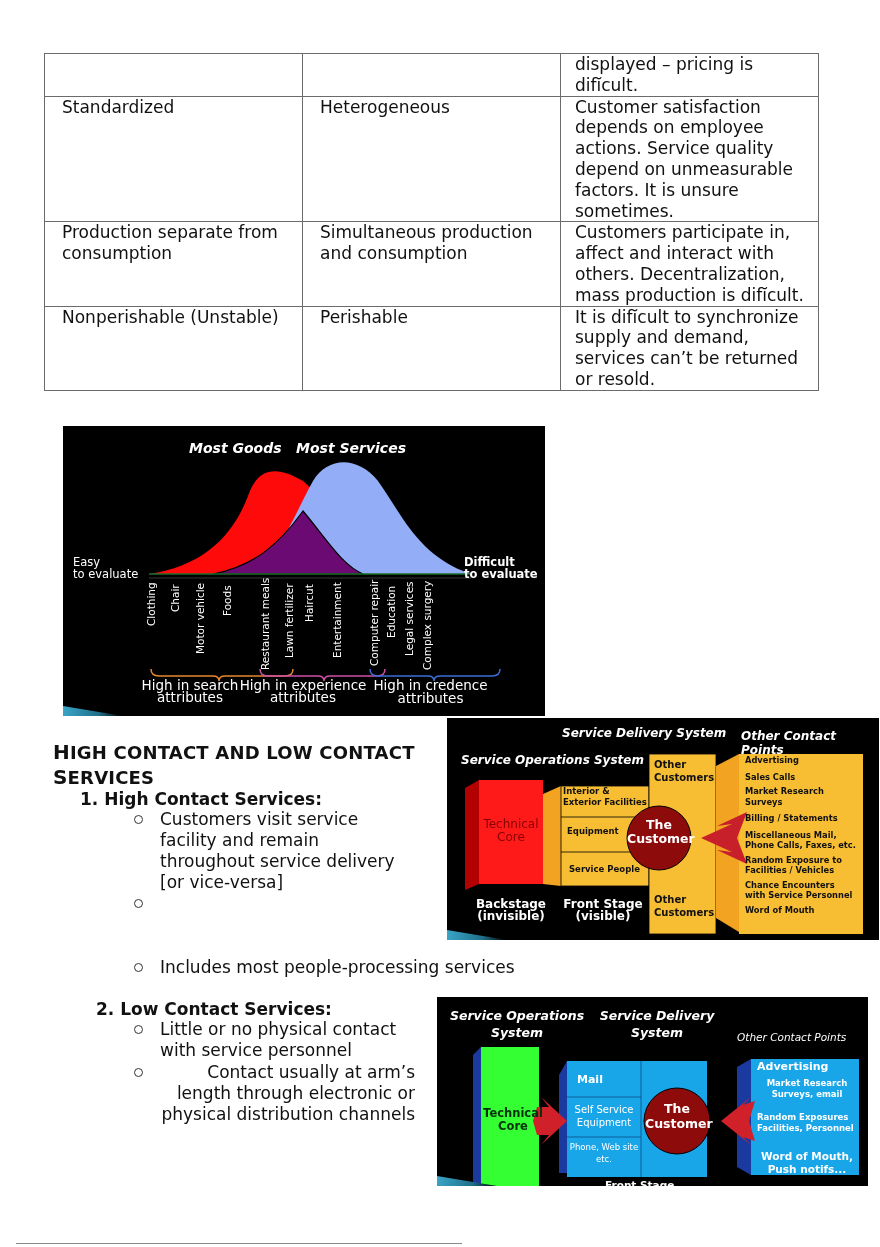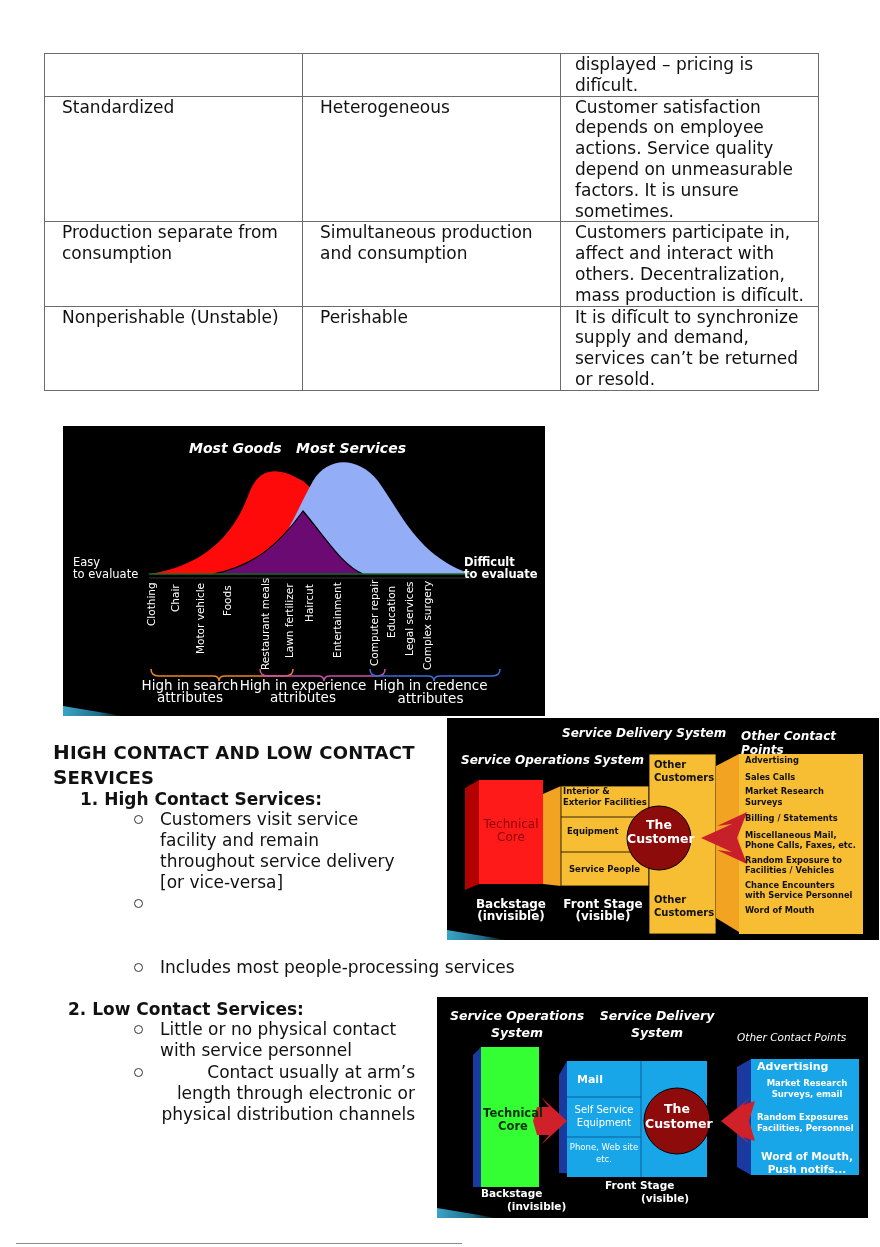--- a/index.html
+++ b/index.html
@@ -129,21 +129,21 @@
   <span>Customers visit service facility and remain throughout service delivery [or vice-versa]</span>
 </div>
 <div class="abs bul" style="left:160px;top:893px;width:240px;">
   <span class="dot abs"></span>
 </div>
 <div class="abs bul" style="left:160px;top:957px;width:400px;">
   <span class="dot abs"></span>
   <span>Includes most people-processing services</span>
 </div>
 
-<div class="abs h2" style="left:68px;top:998px;">2. Low Contact Services:</div>
+<div class="abs h2" style="left:96px;top:998px;">2. Low Contact Services:</div>
 <div class="abs bul" style="left:160px;top:1019px;width:255px;">
   <span class="dot abs"></span>
   <span>Little or no physical contact with service personnel</span>
 </div>
 <div class="abs bul" style="left:160px;top:1062px;width:255px;text-align:right;">
   <span class="dot abs"></span>
   <span>Contact usually at arm’s length through electronic or physical distribution channels</span>
 </div>
 
 <div class="slide" style="left:447px; top:718px; width:432px; height:222px;">
@@ -192,21 +192,21 @@
     <div style="margin-bottom:6px;width:80px">Market Research Surveys</div>
     <div style="margin-bottom:6px">Billing / Statements</div>
     <div style="margin-bottom:4px;width:112px">Miscellaneous Mail, Phone Calls, Faxes, etc.</div>
     <div style="margin-bottom:4px;width:105px">Random Exposure to Facilities / Vehicles</div>
     <div style="margin-bottom:4px;width:110px">Chance Encounters with Service Personnel</div>
     <div>Word of Mouth</div>
   </div>
   <div class="swoosh"></div>
 </div>
 
-<div class="slide" style="left:437px; top:997px; width:431px; height:221px;">
+<div class="slide" style="left:437px; top:997px; width:431px; height:189px;">
   <svg class="abs" style="left:0;top:0" width="431" height="221">
 
     <polygon points="36,58 44,50 44,190 36,190" fill="#1a3aa0"></polygon>
     <rect x="44" y="50" width="58" height="140" fill="#33ff33"></rect>
 
     <polygon points="122,78 130,64 130,176 122,176" fill="#1a3aa0"></polygon>
     <rect x="130" y="64" width="140" height="116" fill="#18a6e8"></rect>
     <line x1="204" y1="64" x2="204" y2="180" stroke="#0b4d8a" stroke-width="0.8"></line>
     <line x1="130" y1="100" x2="204" y2="100" stroke="#0b4d8a" stroke-width="0.8"></line>
     <line x1="130" y1="140" x2="204" y2="140" stroke="#0b4d8a" stroke-width="0.8"></line>

